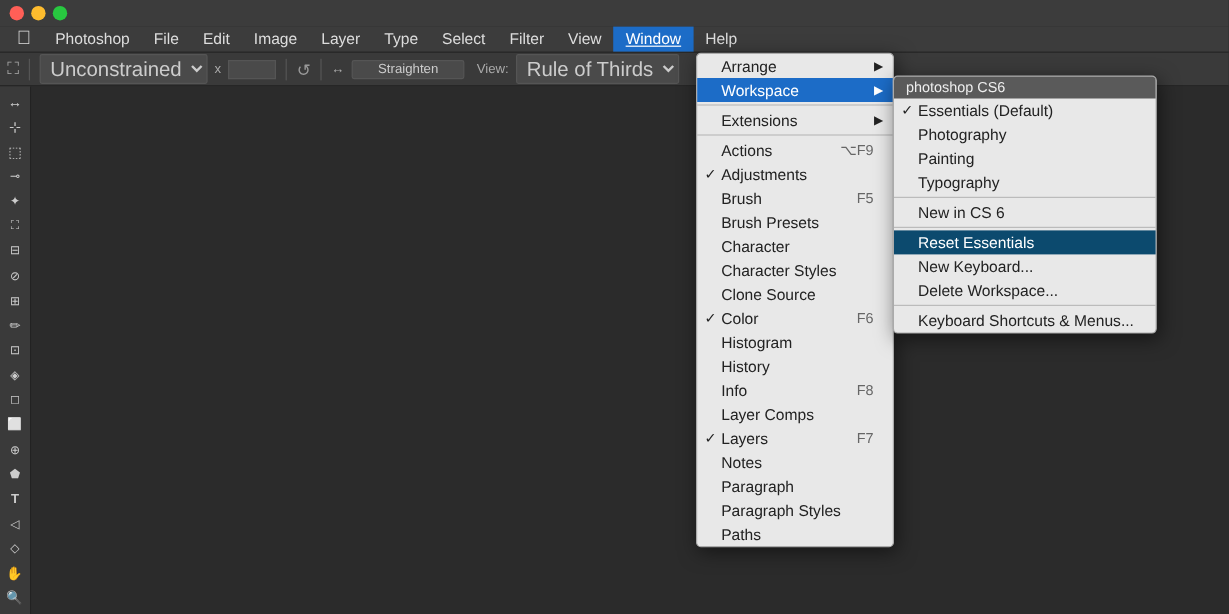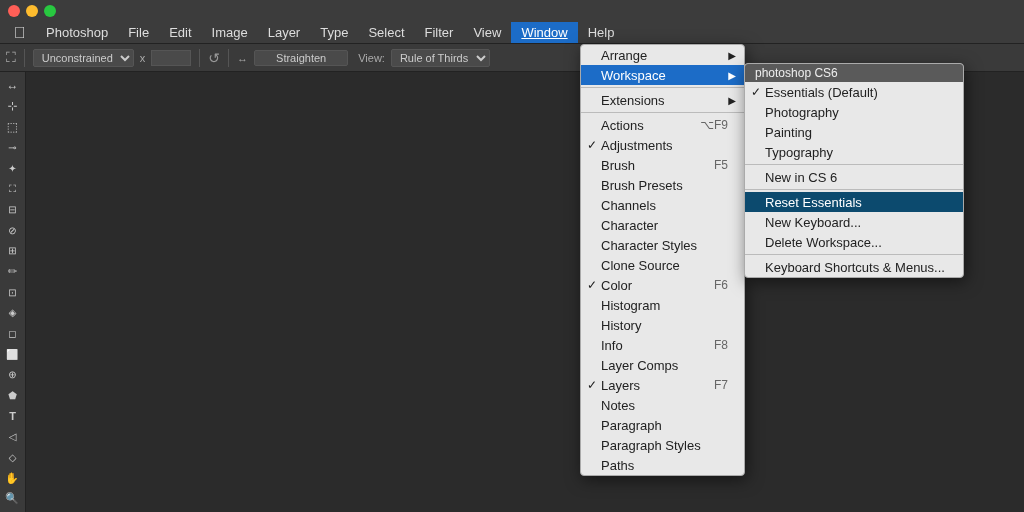--- a/index.html
+++ b/index.html
@@ -76,21 +76,21 @@
     .toolbar-item {
       display: flex;
       align-items: center;
       gap: 4px;
       color: #ccc;
     }
     .toolbar-select {
       background: #4a4a4a;
       border: 1px solid #555;
       color: #ccc;
-      font-size: 11px;
+      font-size: 17px;
       padding: 1px 4px;
       border-radius: 2px;
     }
     .toolbar-btn {
       background: #4a4a4a;
       border: 1px solid #555;
       color: #ccc;
       font-size: 11px;
       padding: 1px 21px;
       border-radius: 2px;
@@ -346,23 +346,20 @@
 
     <div class="menu-dropdown-item">
       <span>Brush</span>
       <span class="shortcut">F5</span>
     </div>
 
     <div class="menu-dropdown-item">
       <span>Brush Presets</span>
     </div>
 
-    <div class="menu-dropdown-item">
-      <span>Channels</span>
-    </div>
 
     <div class="menu-dropdown-item">
       <span>Character</span>
     </div>
 
     <div class="menu-dropdown-item">
       <span>Character Styles</span>
     </div>
 
     <div class="menu-dropdown-item">

